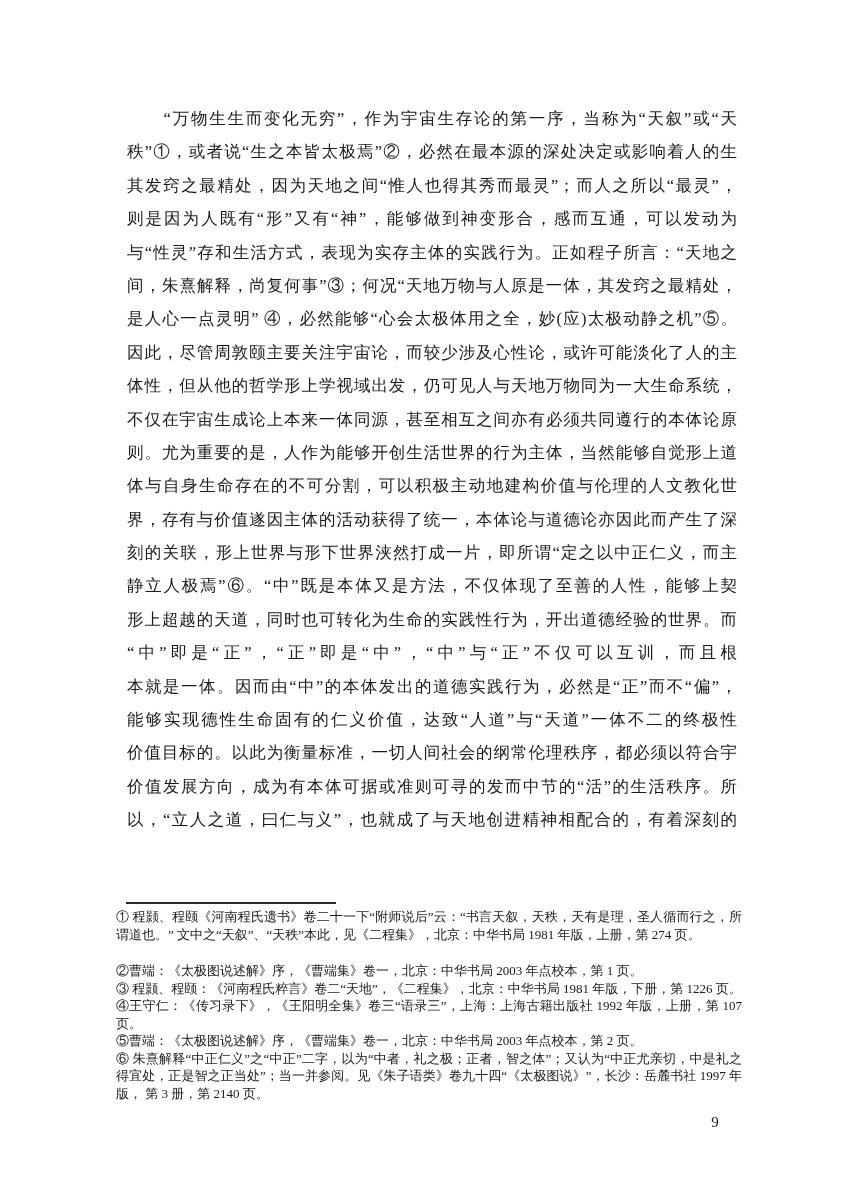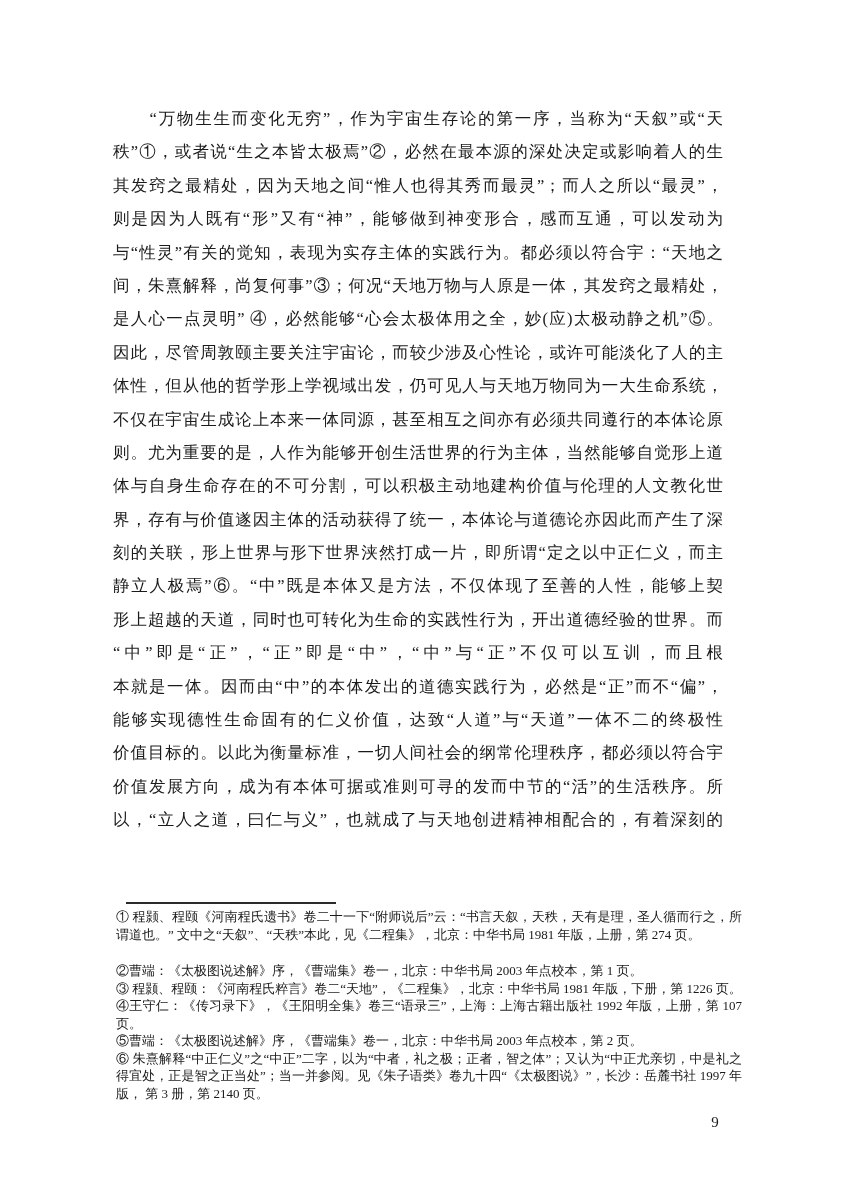--- a/index.html
+++ b/index.html
@@ -12,21 +12,21 @@
     width: 850px;
     height: 1202px;
     margin: 0 auto;
     background: #ffffff;
     font-family: "Liberation Serif", "DejaVu Serif", serif;
     color: #1a1a1a;
     overflow: hidden;
   }
   .body-text {
     position: absolute;
-    left: 113px;
+    left: 127px;
     top: 102px;
     width: 610px;
     font-size: 16.5px;
   }
   .body-line {
     line-height: 33.4px;
     height: 33.4px;
     text-align: justify;
     text-align-last: justify;
     text-justify: inter-character;
@@ -70,21 +70,21 @@
 </head>
 <body>
 
 <div class="page">
 
   <div class="body-text">
     <div class="body-line">　　“万物生生而变化无穷”，作为宇宙生存论的第一序，当称为“天叙”或“天</div>
     <div class="body-line">秩”①，或者说“生之本皆太极焉”②，必然在最本源的深处决定或影响着人的生</div>
     <div class="body-line">其发窍之最精处，因为天地之间“惟人也得其秀而最灵”；而人之所以“最灵”，</div>
     <div class="body-line">则是因为人既有“形”又有“神”，能够做到神变形合，感而互通，可以发动为</div>
-    <div class="body-line">与“性灵”有关的觉知，表现为实存主体的实践行为。都必须以符合宇：“天地之</div>
+    <div class="body-line">与“性灵”存和生活方式，表现为实存主体的实践行为。正如程子所言：“天地之</div>
     <div class="body-line">间，朱熹解释，尚复何事”③；何况“天地万物与人原是一体，其发窍之最精处，</div>
     <div class="body-line">是人心一点灵明” ④，必然能够“心会太极体用之全，妙(应)太极动静之机”⑤。</div>
     <div class="body-line">因此，尽管周敦颐主要关注宇宙论，而较少涉及心性论，或许可能淡化了人的主</div>
     <div class="body-line">体性，但从他的哲学形上学视域出发，仍可见人与天地万物同为一大生命系统，</div>
     <div class="body-line">不仅在宇宙生成论上本来一体同源，甚至相互之间亦有必须共同遵行的本体论原</div>
     <div class="body-line">则。尤为重要的是，人作为能够开创生活世界的行为主体，当然能够自觉形上道</div>
     <div class="body-line">体与自身生命存在的不可分割，可以积极主动地建构价值与伦理的人文教化世</div>
     <div class="body-line">界，存有与价值遂因主体的活动获得了统一，本体论与道德论亦因此而产生了深</div>
     <div class="body-line">刻的关联，形上世界与形下世界浃然打成一片，即所谓“定之以中正仁义，而主</div>
     <div class="body-line">静立人极焉”⑥。“中”既是本体又是方法，不仅体现了至善的人性，能够上契</div>

